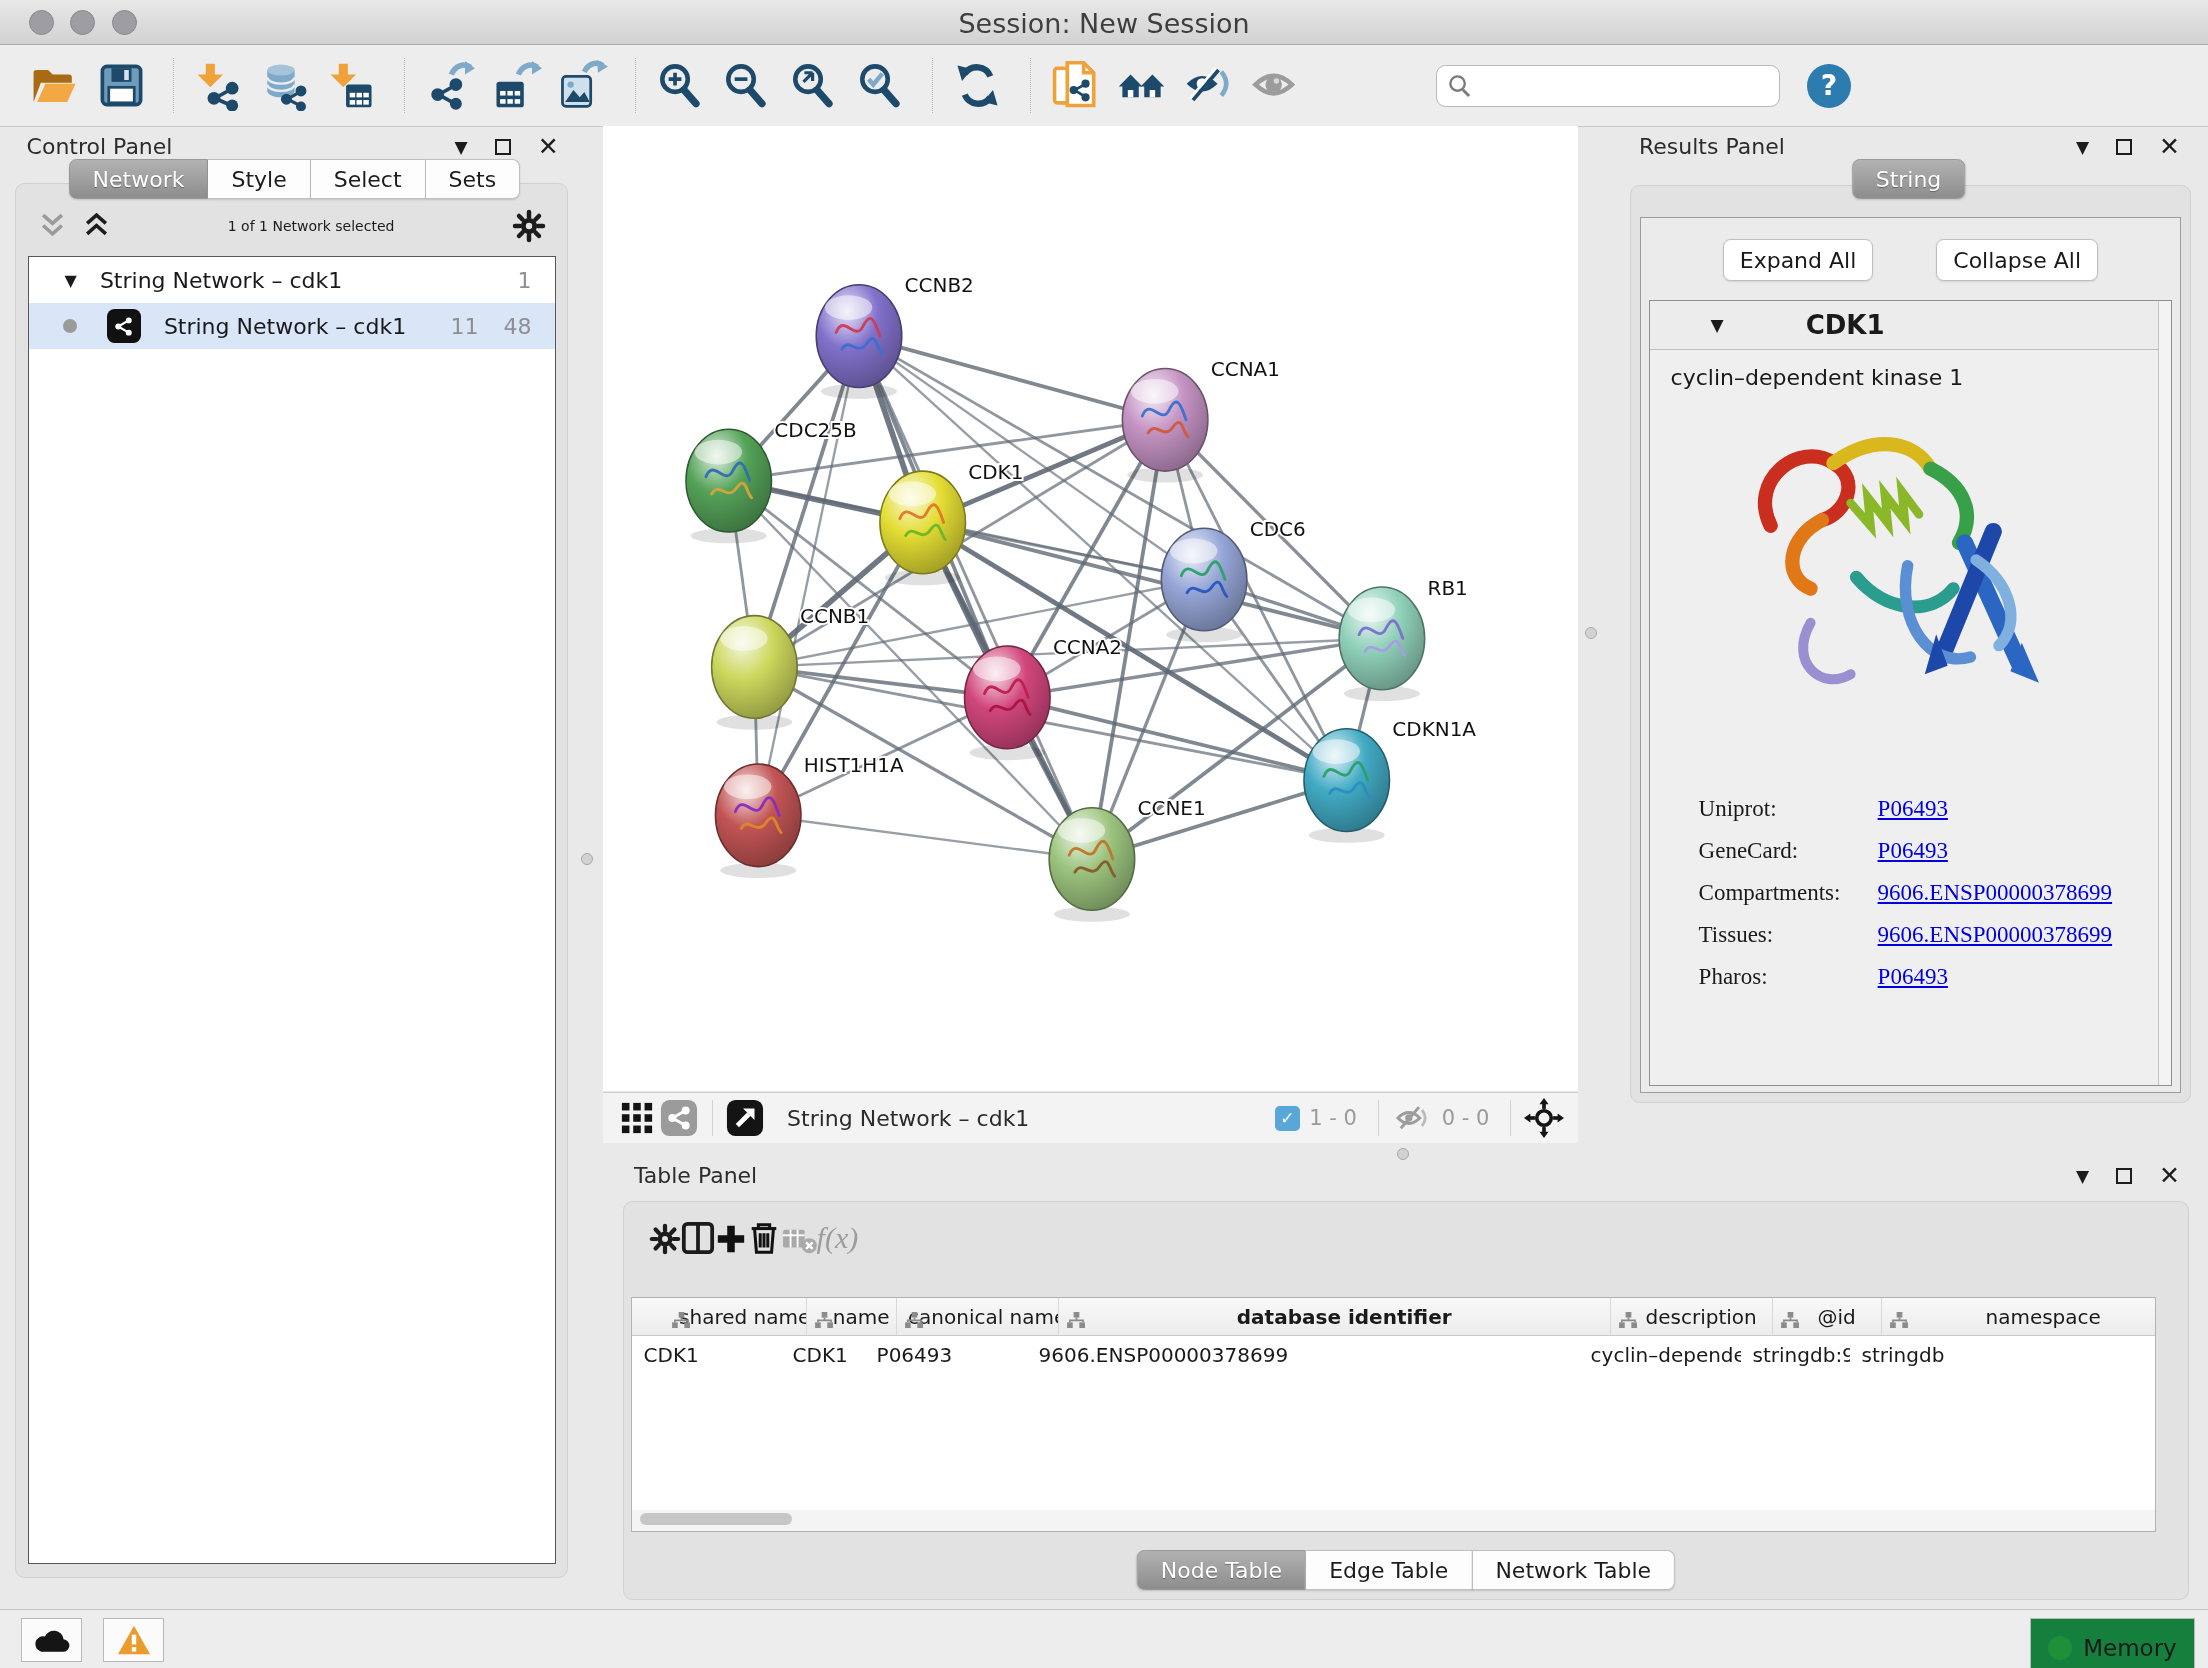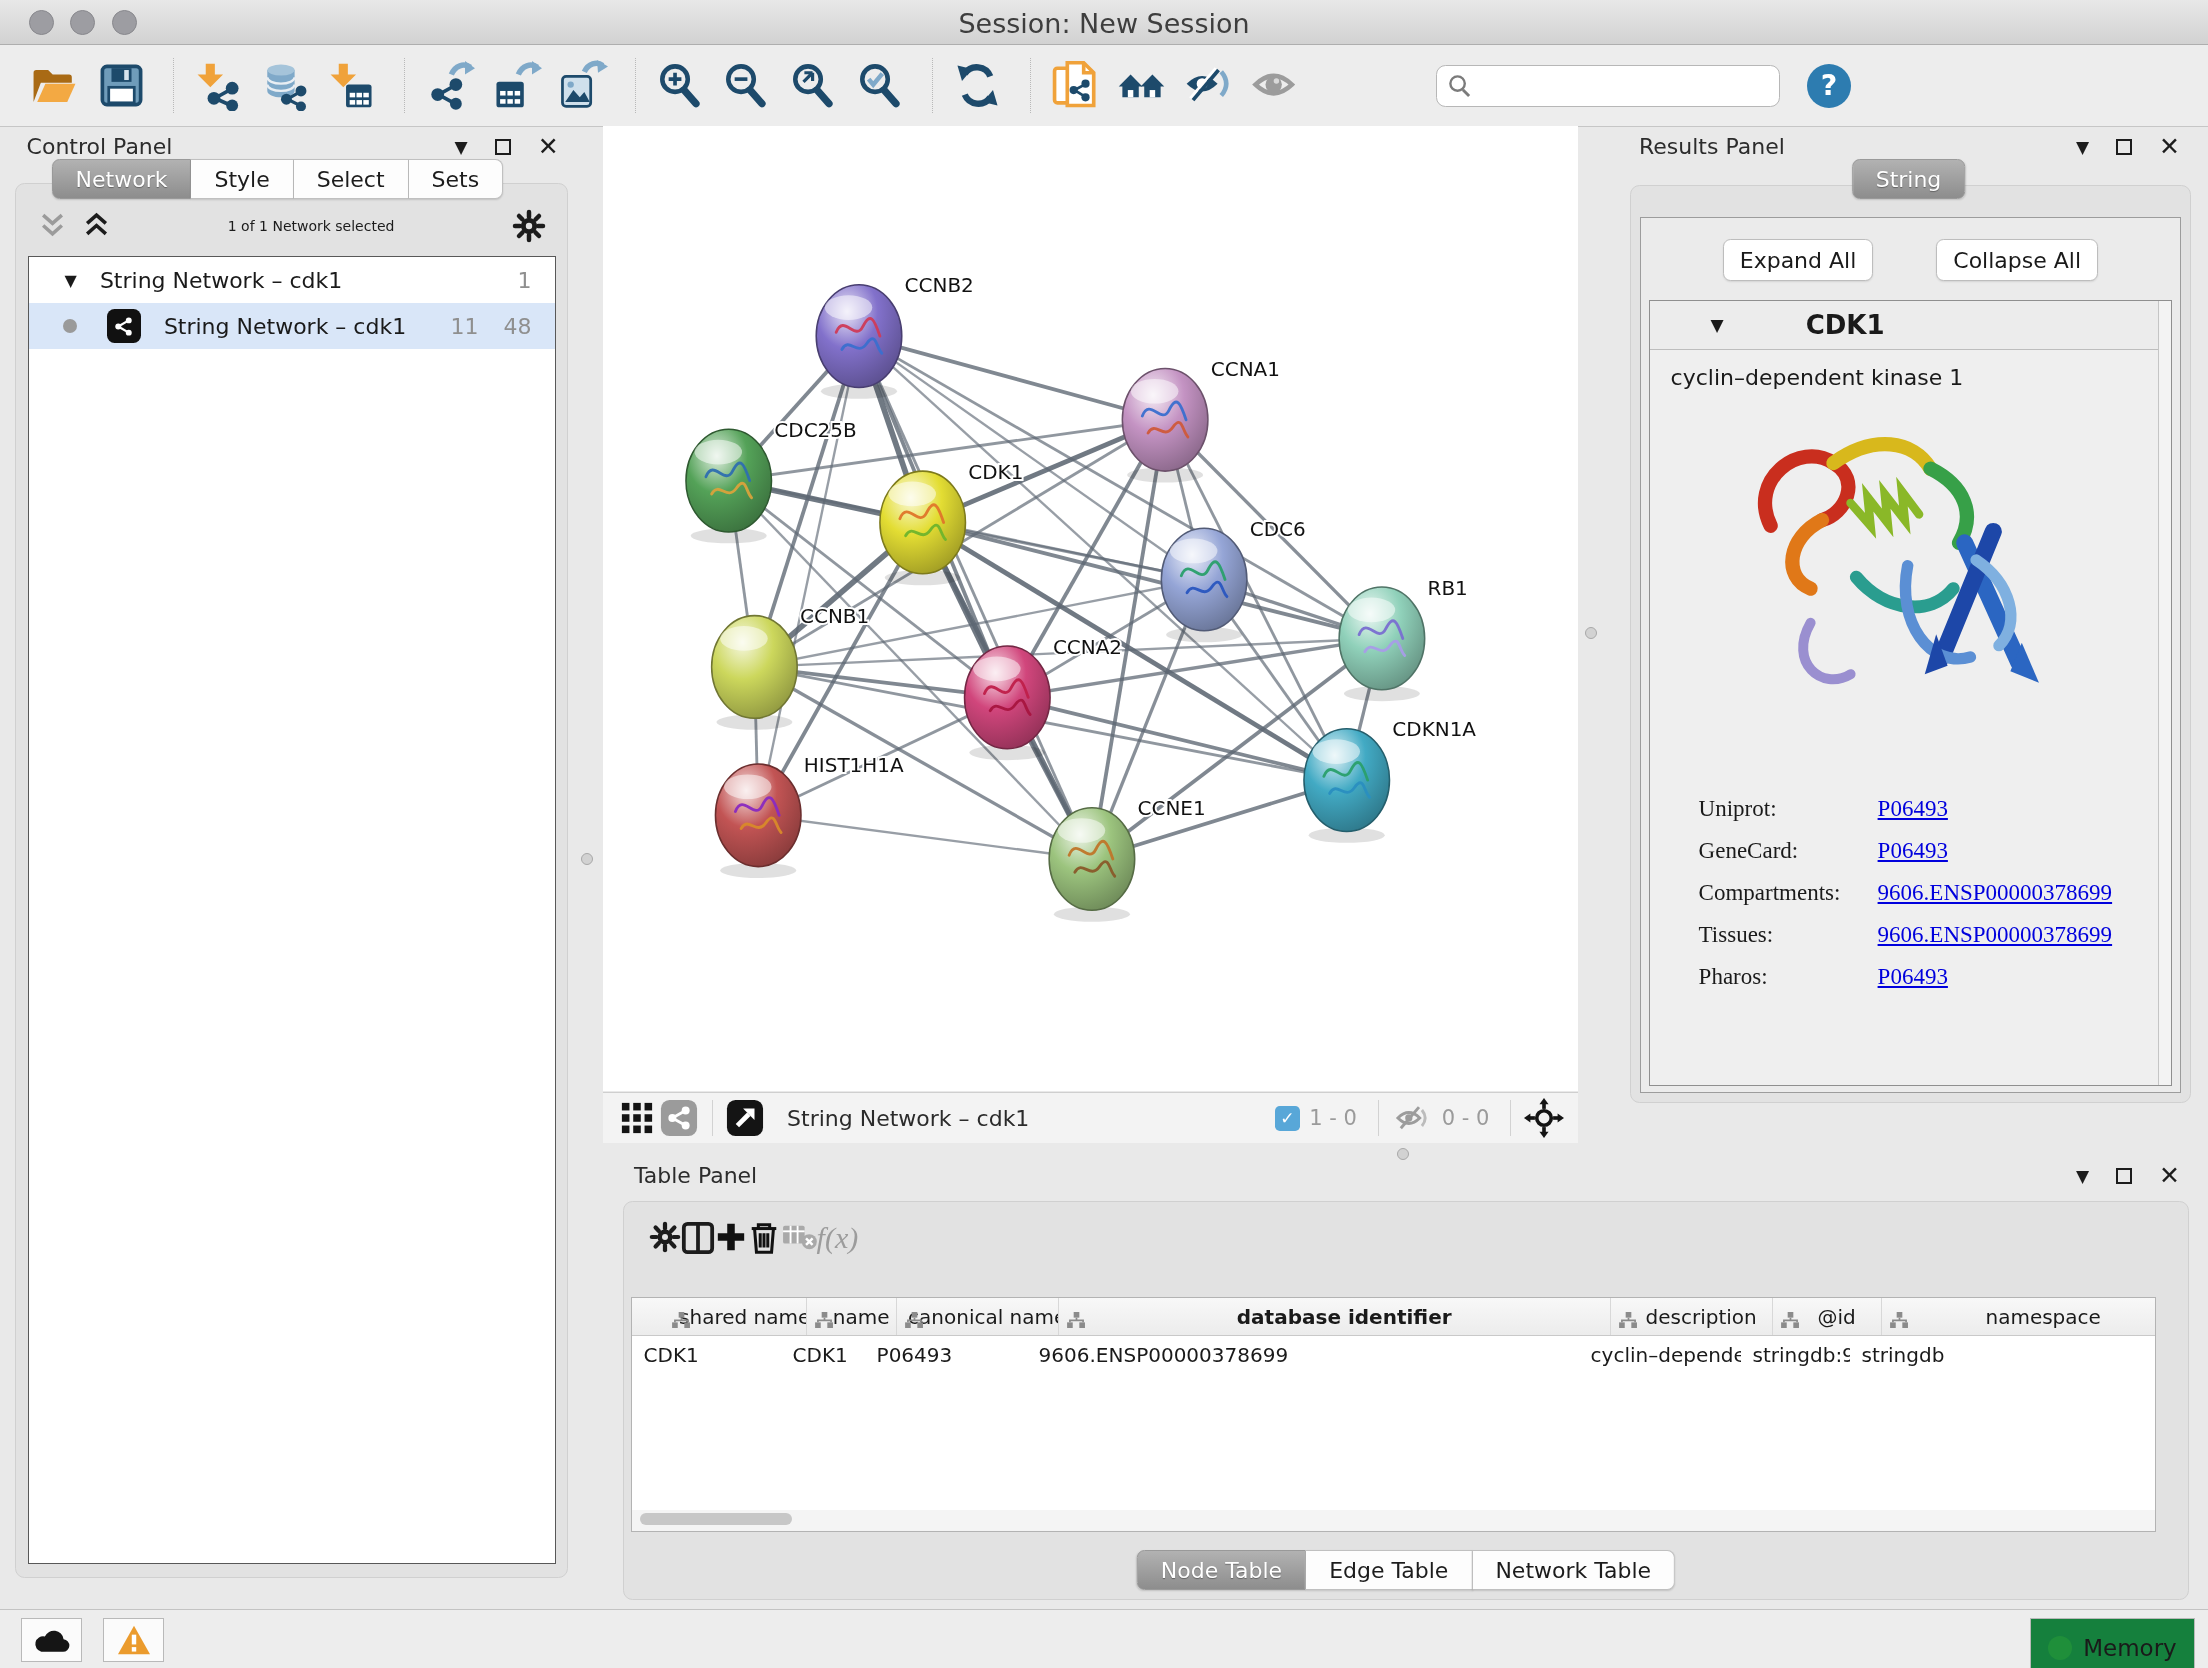--- a/index.html
+++ b/index.html
@@ -28,21 +28,21 @@
   .ph-x{font-size:25px;font-weight:bold;color:#1c1c1c;line-height:1}
   .seg{display:flex}
   .seg .tab{height:38px;padding:0 23px;display:flex;align-items:center;justify-content:center;font-size:22px;
     background:#fdfdfd;border:1px solid #c0c0c0;border-left:none;color:#1c1c1c;box-shadow:0 1px 1.9px rgba(0,0,0,.15)}
   .seg .tab:first-child{border-left:1px solid #c0c0c0;border-radius:7.6px 0 0 7.6px}
   .seg .tab:last-child{border-radius:0 7.6px 7.6px 0}
   .seg .tab.sel{background:linear-gradient(#b2b2b2,#8d8d8d);color:#fff;border-color:#999;text-shadow:0 1px 1px rgba(0,0,0,.35)}
   .graybody{background:#e2e2e2;border:1px solid #d0d0d0;border-radius:9.5px}
   
   .control-panel{position:absolute;left:7.6px;top:126px;width:568px;height:1458px}
-  .cp-tabs{position:absolute;left:44px;top:33px;z-index:2}
+  .cp-tabs{position:absolute;left:61px;top:33px;z-index:2}
   .cp-body{position:absolute;left:7.6px;right:7.6px;top:57px;bottom:5.7px}
   .cp-ctrl{display:flex;align-items:center;height:49px;padding:17px 21px 0 23px}
   .cp-status{flex:1;text-align:center;font-size:14px;color:#1c1c1c}
   .tree{position:absolute;left:11.4px;right:11.4px;top:72px;bottom:13.3px;background:#fff;border:1.9px solid #585858}
   .trow{display:flex;align-items:center;height:46px;font-size:22px}
   .trow.sel{background:#d9e6f8}
   .t-arrow{margin-left:36px;font-size:16px}
   .t-dot{width:14.3px;height:14.3px;border-radius:50%;background:#9a9a9a;margin-left:34px}
   .t-share{width:34px;height:34px;border-radius:7.6px;background:#111;display:flex;align-items:center;justify-content:center;margin-left:30px}
   .t-label{margin-left:23px}
@@ -75,21 +75,21 @@
   .sec-desc{font-size:22px;padding:15px 0 0 21px}
   .protein{display:block;margin:9.5px auto 0}
   .xl-title{font-family:"Liberation Serif","DejaVu Serif",serif;font-weight:bold;font-size:26px;margin:17px 0 0 27px}
   .xl-row{display:flex;font-family:"Liberation Serif","DejaVu Serif",serif;font-size:23px;margin:16px 0 0 49px}
   .xl-label{width:179px;flex:0 0 auto}
   .xl-val{color:#0000dd;text-decoration:underline}
   .vsb{position:absolute;top:0;bottom:0;right:0;width:12.4px;background:#f3f3f3;border-left:1px solid #c5c5c5}
   
   .table-panel{position:absolute;left:615px;top:1155px;width:1582px;height:451px}
   .tp-body{position:absolute;left:7.6px;right:7.6px;top:46px;bottom:5.7px}
-  .tp-tools{display:flex;align-items:flex-start;padding:19px 0 0 25px}
+  .tp-tools{display:flex;align-items:flex-end;padding:19px 0 0 25px}
   .fx{font-family:"Liberation Serif","DejaVu Serif",serif;font-style:italic;font-size:30px;color:#9c9c9c}
   .tbl{position:absolute;left:7.6px;right:32px;top:95px;height:213px;background:#fff;border:1px solid #b3b3b3;overflow:hidden}
   .tbl-head{display:flex;height:38px;background:linear-gradient(#f8f8f8,#ececec);border-bottom:1px solid #c9c9c9;box-sizing:border-box}
   .th{position:relative;display:flex;align-items:center;justify-content:center;border-right:1px solid #d8d8d8;
       font-size:20px;box-sizing:border-box;flex:0 0 auto;padding-left:19px;overflow:hidden;white-space:nowrap}
   .colicon{position:absolute;left:7.6px;top:10.5px}
   .tbl-row{display:flex;height:38px;align-items:center}
   .td{font-size:20px;padding-left:11.4px;box-sizing:border-box;flex:0 0 auto;overflow:hidden;white-space:nowrap}
   .hsb{position:absolute;left:7.6px;right:32px;top:308px;height:21px;background:#f4f4f4;border:1px solid #b3b3b3;border-top:none}
   .hsb-thumb{position:absolute;left:7.6px;top:2.9px;width:152px;height:12.4px;background:#c7c7c7;border-radius:6.7px}

